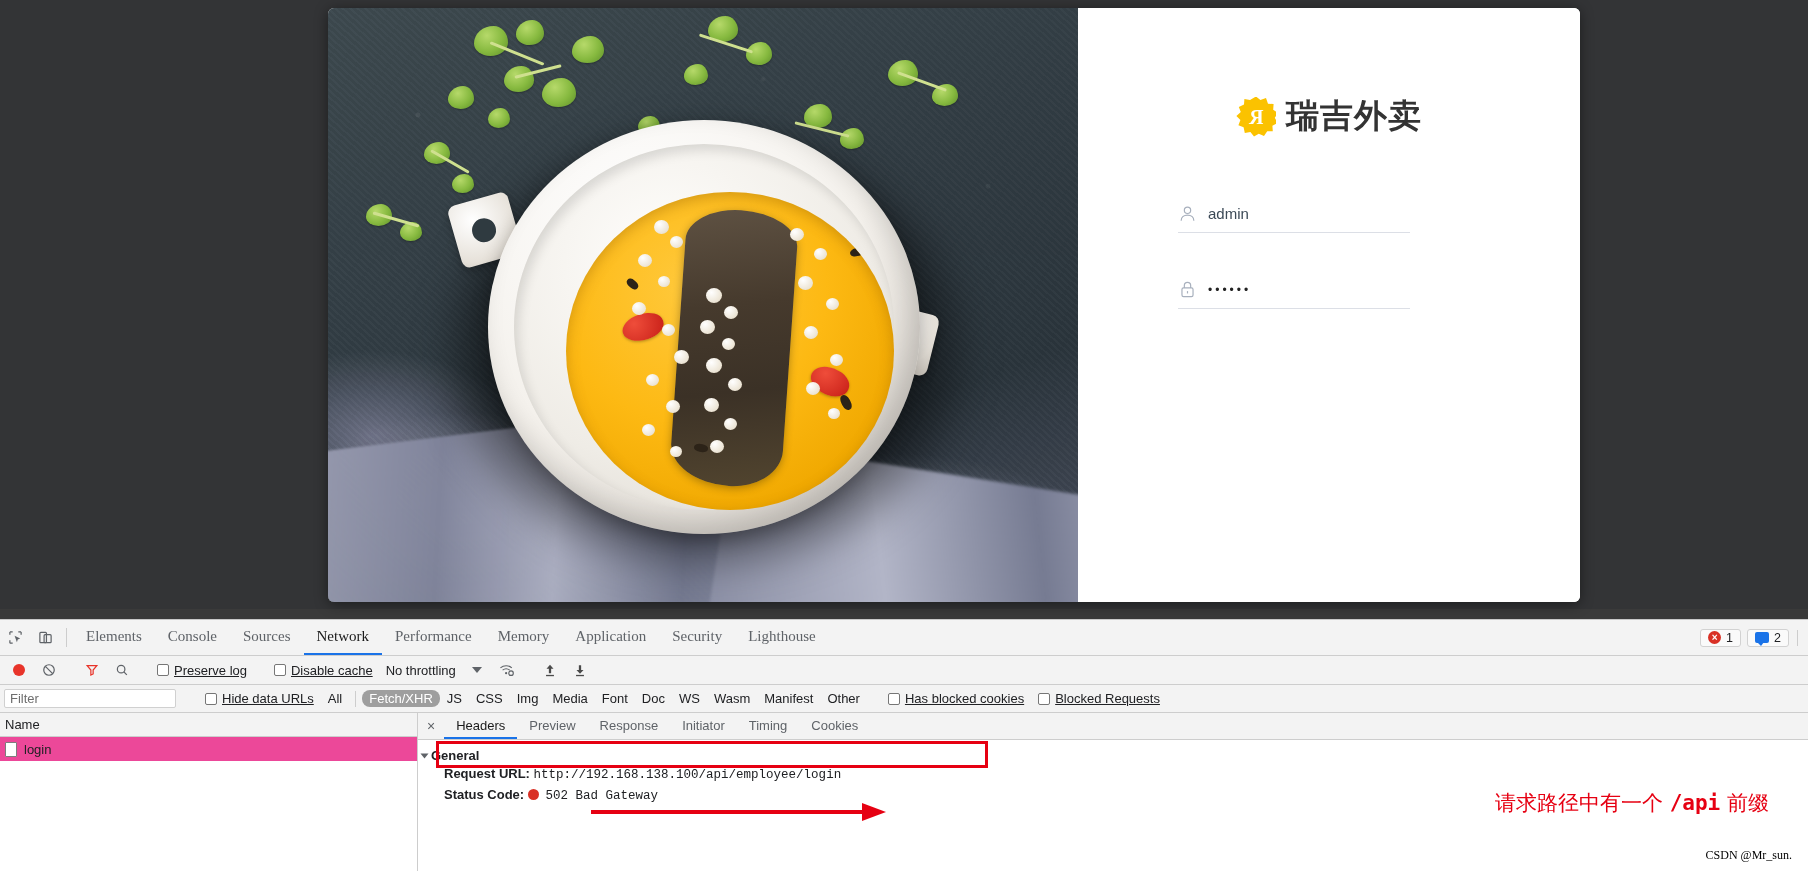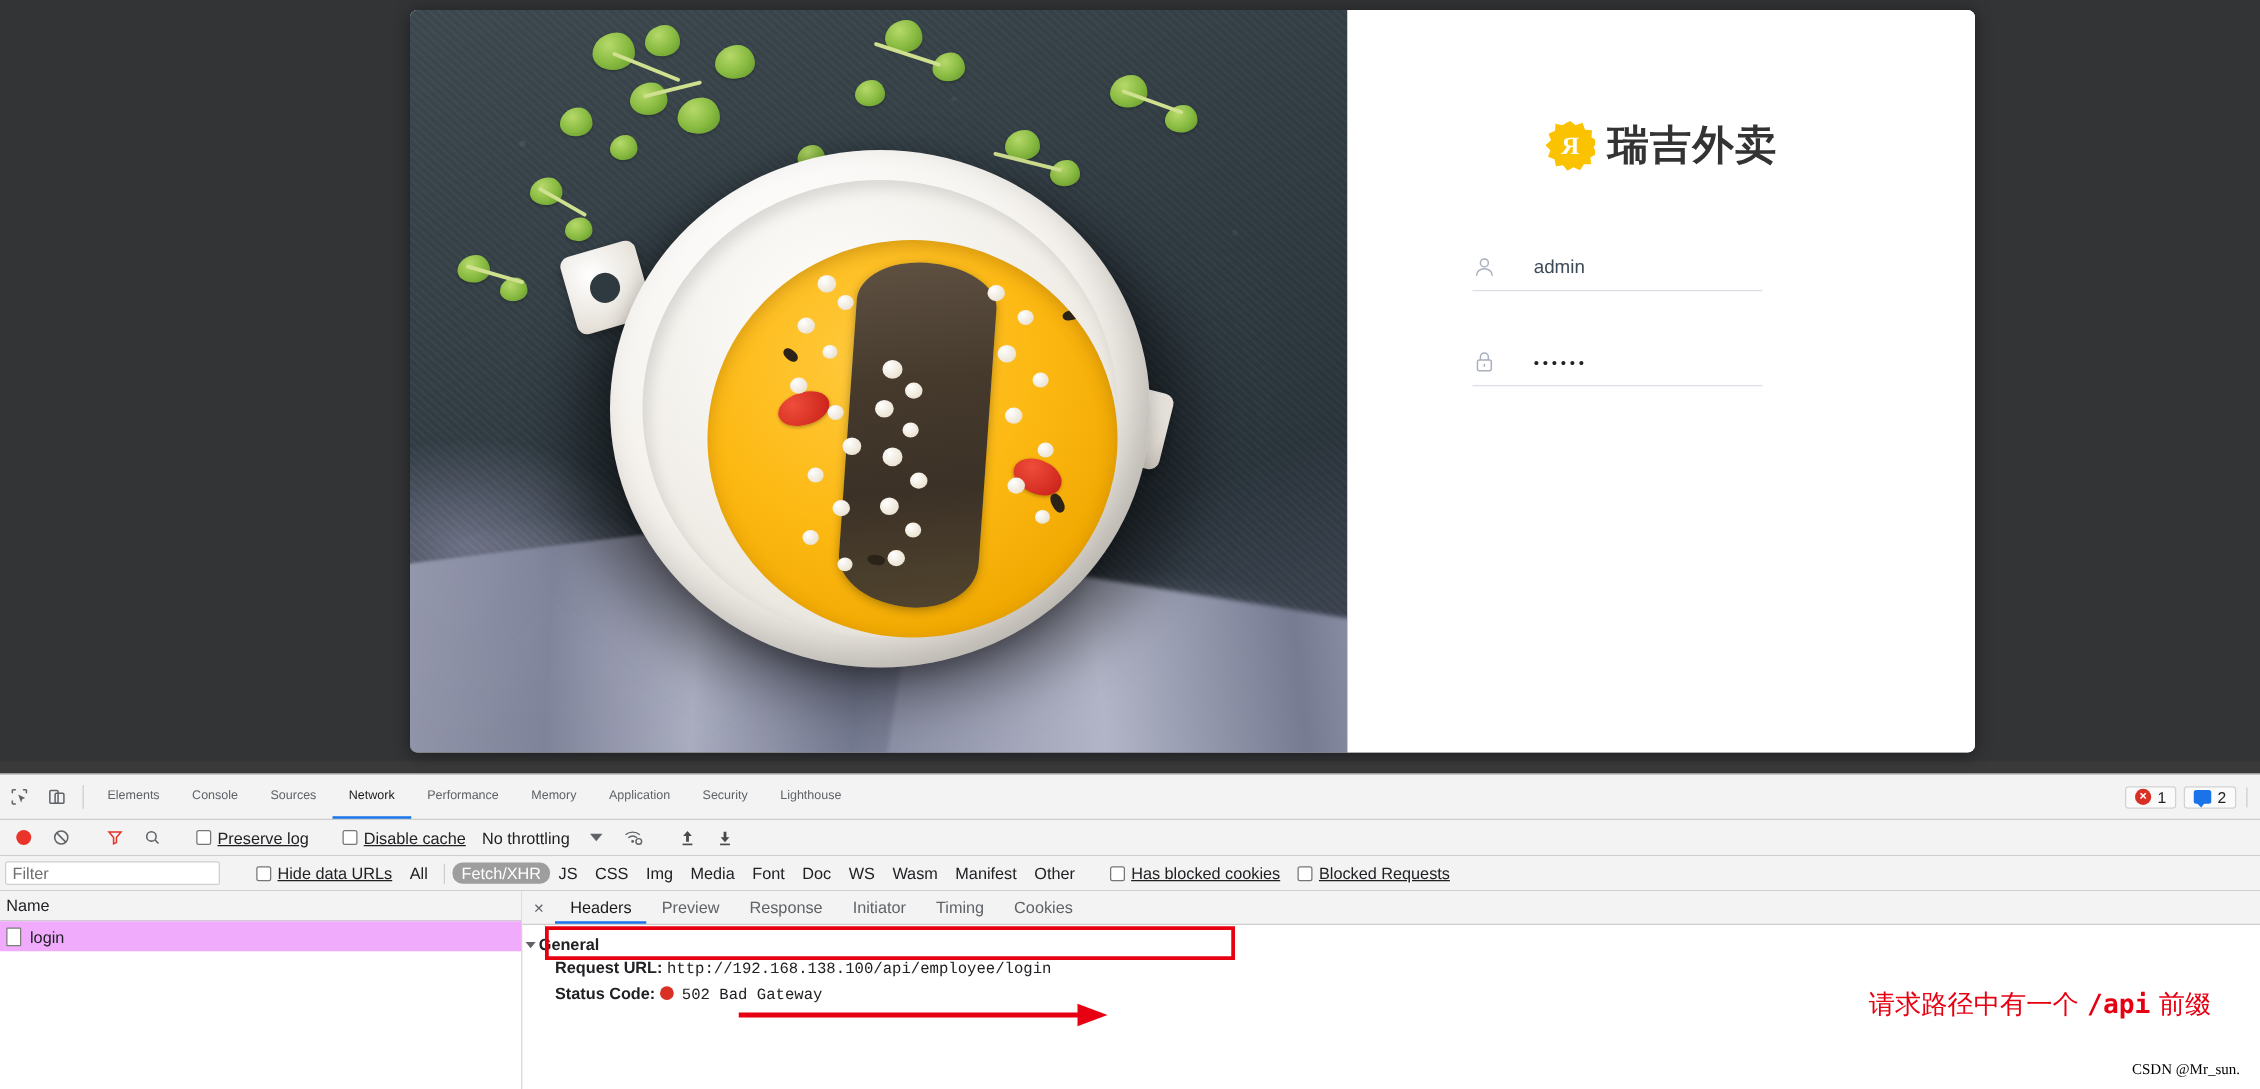--- a/index.html
+++ b/index.html
@@ -158,21 +158,21 @@
     line-height: 1;
   }
   .brand-name {
     font-size: 33px; font-weight: bold; color: #333;
     letter-spacing: 1px;
     font-family: "DejaVu Sans", sans-serif;
   }
   .field {
     position: absolute; left: 100px; width: 232px;
     border-bottom: 1px solid #dcdfe6;
-    display: flex; align-items: center; gap: 30px;
+    display: flex; align-items: center; gap: 11px;
     padding-bottom: 9px;
   }
   .field-user { top: 196px; }
   .field-pass { top: 272px; }
   .field svg { flex: 0 0 auto; }
   .field-value {
     font-size: 15px; color: #3c4a57;
     font-family: "Liberation Sans", sans-serif;
   }
   .field-dots { font-size: 12px; letter-spacing: 3px; color: #222; }
@@ -199,23 +199,23 @@
     border-bottom: 1px solid #cdcdcd;
     background: #f3f3f3;
   }
   .dt-iconbtn {
     width: 30px; display: flex; align-items: center; justify-content: center;
     cursor: pointer; color: #5f6368;
   }
   .dt-sep { width: 1px; background: #cdcdcd; margin: 8px 6px; }
   .dt-tab {
     display: flex; align-items: center; padding: 0 13px;
-    color: #5f6368; cursor: pointer; font-size: 10px;
+    color: #5f6368; cursor: pointer; font-size: 15px;
     border-bottom: 2px solid transparent;
-    font-family: Liberation Sans, sans-serif;
+    font-family: Liberation Serif, serif;
   }
   .dt-tab.active { color: #1a1a1a; border-bottom-color: #1a73e8; }
   .dt-badges { margin-left: auto; display: flex; align-items: center; gap: 6px; padding-right: 8px; }
   .dt-badge {
     display: flex; align-items: center; gap: 5px;
     padding: 1px 7px; border: 1px solid #d2d2d2; border-radius: 3px;
     background: #fafafa; font-size: 12.5px; color: #202124; cursor: pointer;
   }
   .err-dot { width: 13px; height: 13px; border-radius: 50%; background: #d93025; color: #fff;
              font-size: 10px; display: flex; align-items: center; justify-content: center; font-weight: bold; }
@@ -252,21 +252,21 @@
     width: 418px; border-right: 1px solid #cdcdcd;
     background: #fff; display: flex; flex-direction: column;
   }
   .net-head {
     height: 24px; display: flex; align-items: center; padding-left: 5px;
     background: #f3f3f3; border-bottom: 1px solid #cdcdcd;
     font-size: 13px; color: #202124;
   }
   .net-row {
     height: 24px; display: flex; align-items: center; gap: 7px;
-    padding-left: 5px; background: #f0abfc; cursor: pointer; font-size: 13px;
+    padding-left: 5px; background: #ec4899; cursor: pointer; font-size: 13px;
   }
   .doc-icon {
     width: 12px; height: 15px; border: 1px solid #7d7d7d; background: #fff; border-radius: 1px;
   }
   .net-detail { flex: 1; background: #fff; position: relative; }
   .detail-tabs {
     height: 27px; display: flex; align-items: stretch;
     border-bottom: 1px solid #cdcdcd; background: #f3f3f3;
   }
   .dtab {

